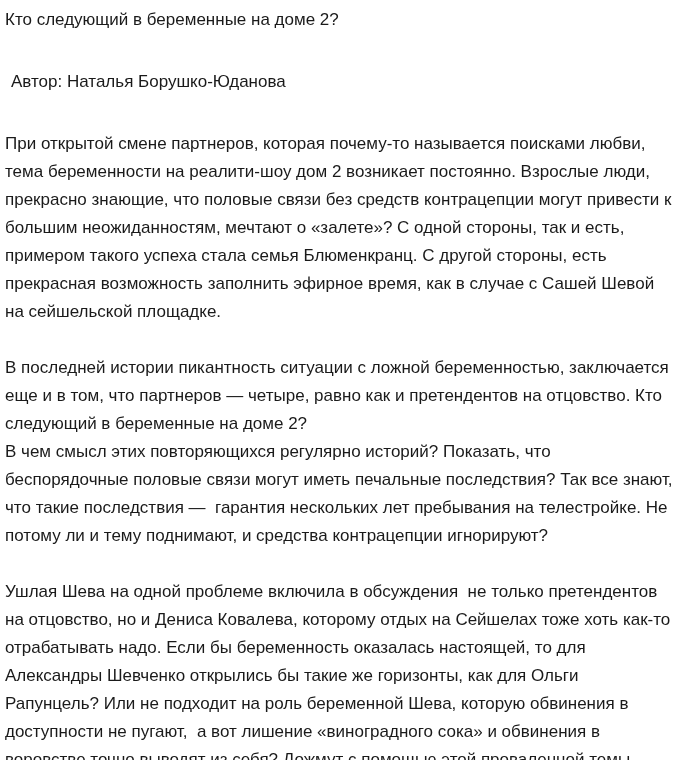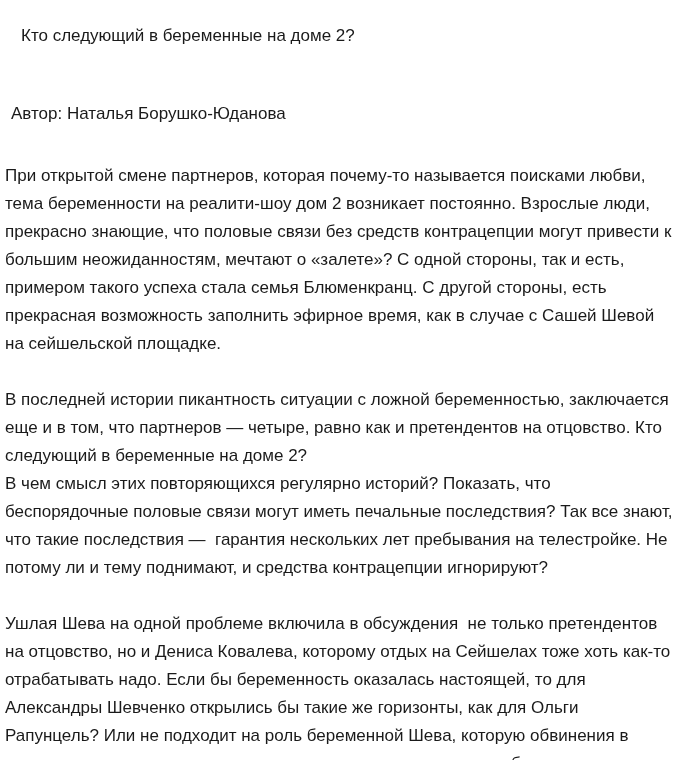--- a/index.html
+++ b/index.html
@@ -17,21 +17,21 @@
   .article {
     box-sizing: border-box;
     width: 699px;
     padding: 6px 8px 0 5px;
   }
   .article-title {
     font-size: 17px;
     line-height: 28px;
     font-weight: 400;
     color: #1a1a1a;
-    margin: 16px;
+    margin: 0;
     padding: 0;
   }
   .spacer-line {
     height: 28px;
   }
   .article-byline {
     font-size: 17px;
     line-height: 28px;
     font-weight: 400;
     color: #1a1a1a;

